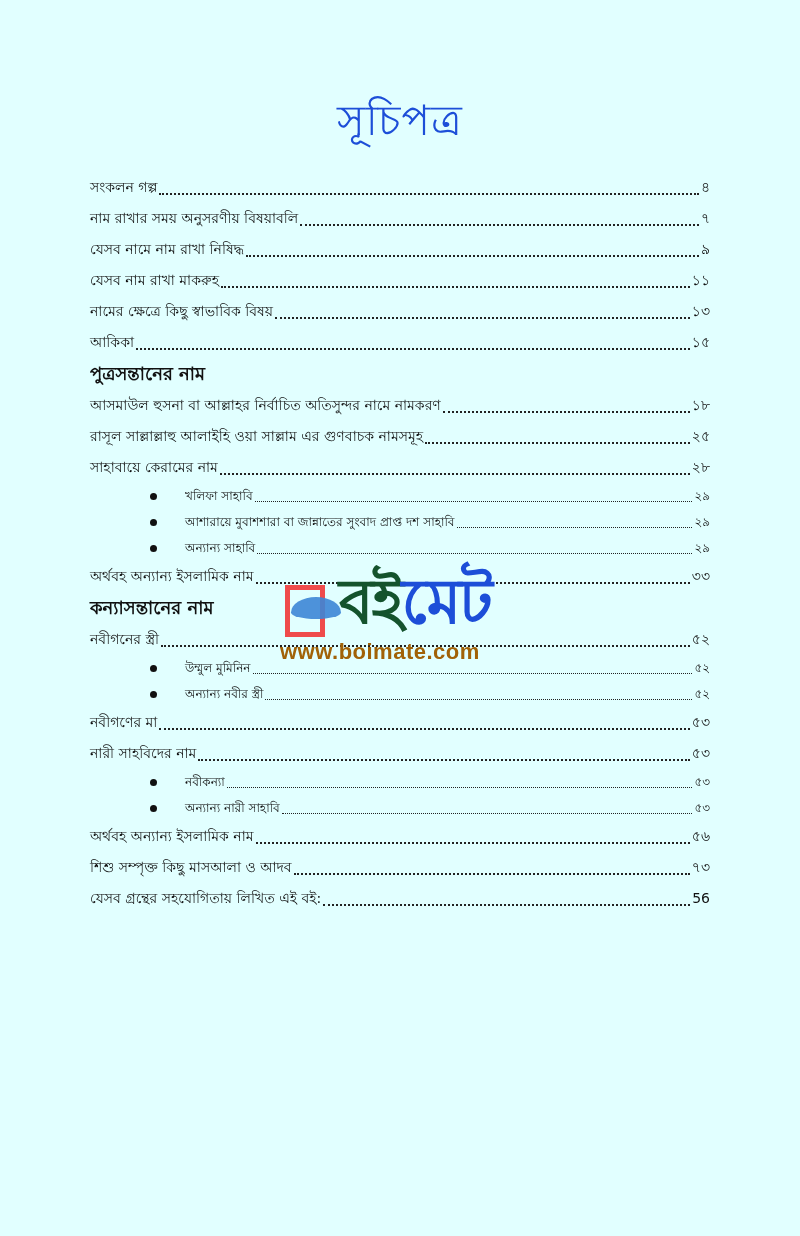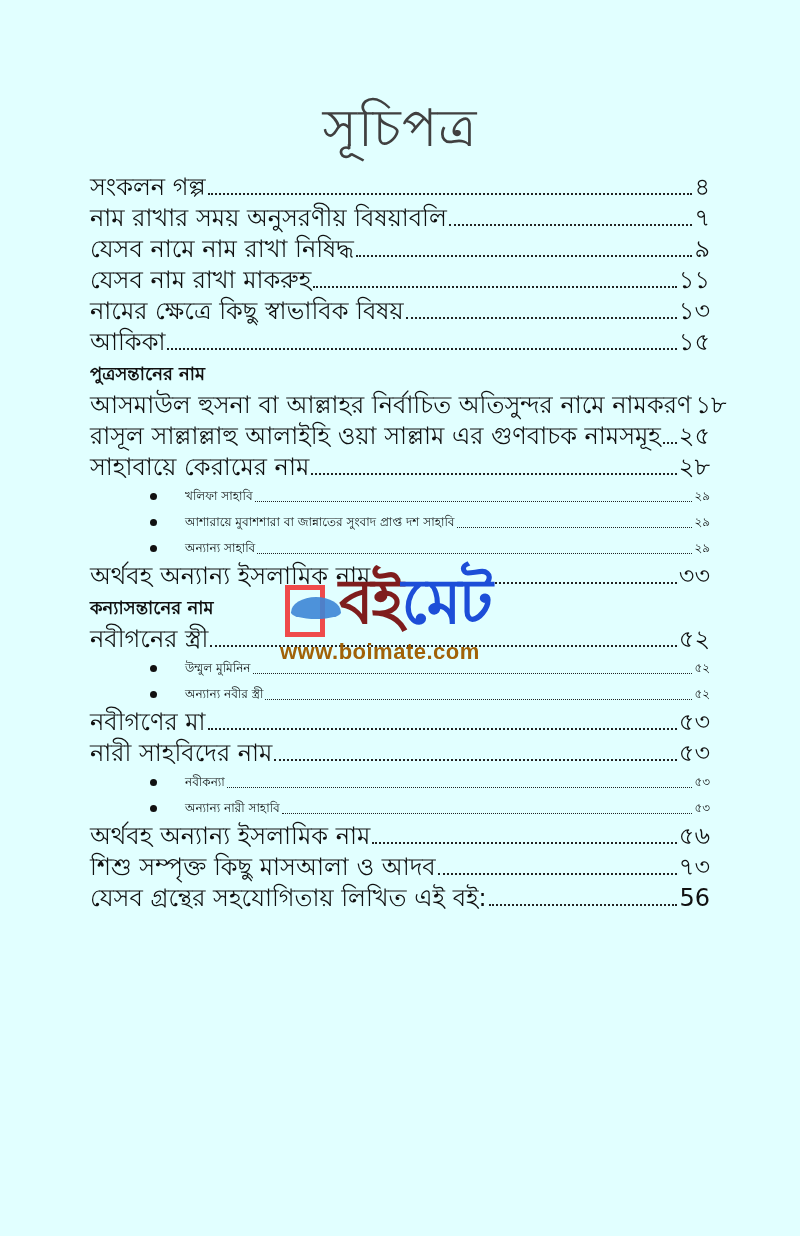--- a/index.html
+++ b/index.html
@@ -7,31 +7,31 @@
     width: 800px; height: 1236px;
     background: #e1ffff;
     font-family: "DejaVu Sans", "Liberation Sans", sans-serif;
     color: #111;
     position: relative;
     overflow: hidden;
   }
   .title {
     position: absolute; left: 0; right: 0; top: 88px;
     text-align: center;
-    font-size: 52px;
-    color: #404040;
+    font-size: 42px;
+    color: #1d4ed8;
     font-weight: normal;
     letter-spacing: 1px;
   }
   .toc {
     position: absolute; left: 90px; width: 620px; top: 172px;
   }
   .row {
     display: flex; align-items: baseline;
-    font-size: 24px; height: 31px; line-height: 31px;
+    font-size: 14px; height: 31px; line-height: 31px;
     white-space: nowrap;
   }
   .row .label { flex: 0 0 auto; }
   .row .dots {
     flex: 1 1 auto; overflow: hidden;
     margin: 0 2px;
     border-bottom: 2px dotted #222;
     height: 0; align-self: flex-end; margin-bottom: 8px;
   }
   .row .page { flex: 0 0 auto; }
@@ -56,21 +56,21 @@
   .wm-drop {
     position: absolute; left: 14px; top: 22px; width: 50px; height: 22px;
     background: #3d86d6; border-radius: 50% 50% 50% 50% / 70% 70% 30% 30%;
     opacity: 0.9;
   }
   .wm-logo {
     position: absolute; left: 62px; top: -8px;
     font-size: 62px; font-weight: bold; line-height: 70px;
     letter-spacing: -2px;
   }
-  .wm-logo .red { color: #7f1d1d; }
+  .wm-logo .red { color: #14532d; }
   .wm-logo .blue { color: #1d4ed8; }
   .wm-url {
     position: absolute; left: 3px; top: 64px;
     font-size: 22px; font-weight: bold; color: #a16207;
     letter-spacing: 0.5px;
     font-family: "Liberation Sans", sans-serif;
   }
 </style>
 </head>
 <body>

